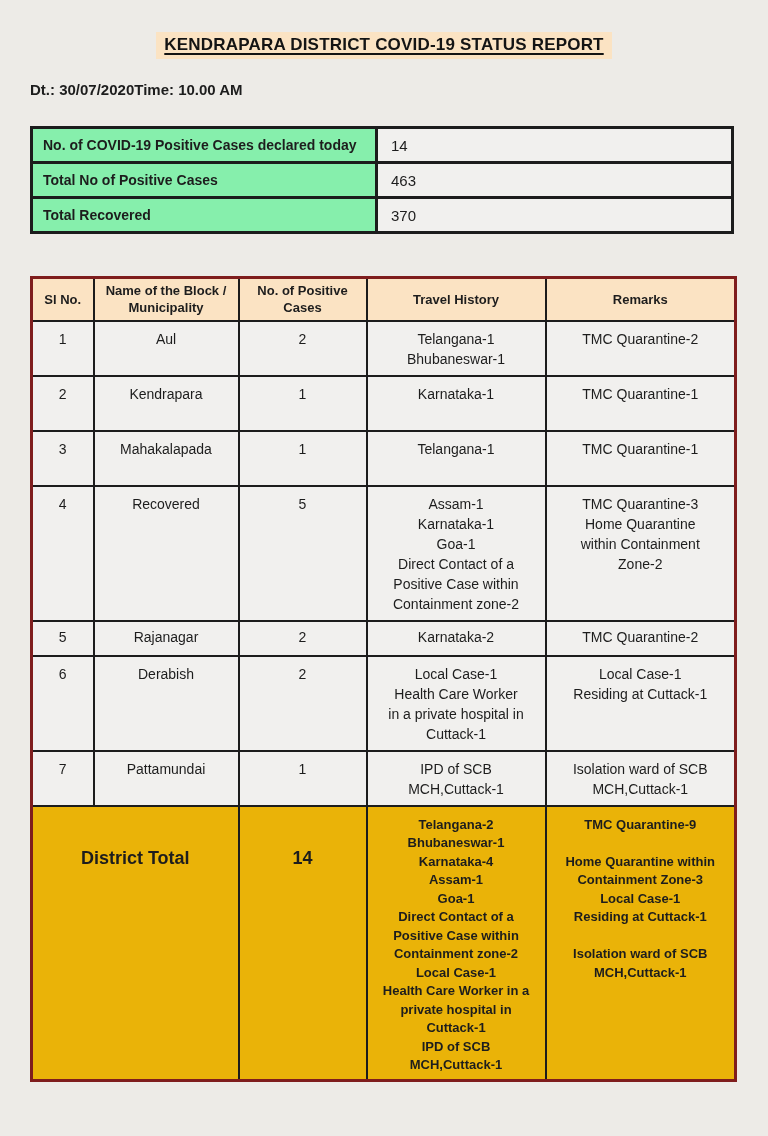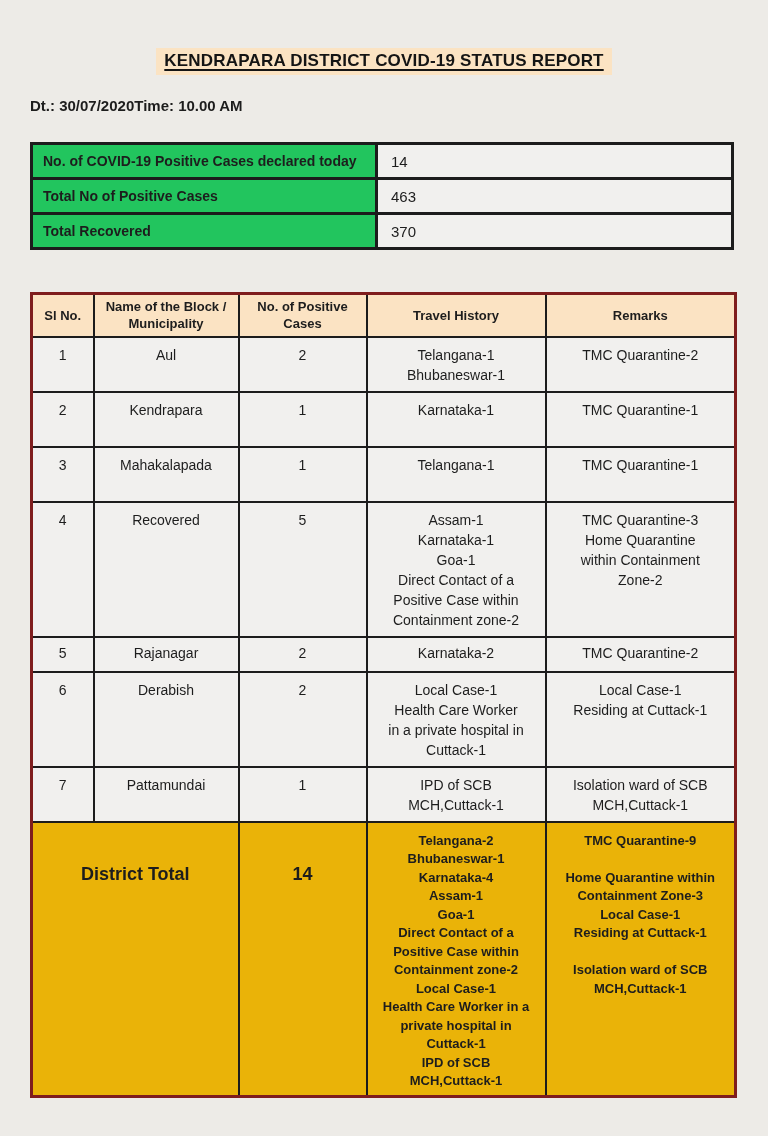--- a/index.html
+++ b/index.html
@@ -10,21 +10,21 @@
     color: #1d1d1d;
   }
   .page {
     width: 768px;
     height: 1136px;
     background: #edebe7;
     overflow: hidden;
   }
   
   .title-wrap {
-    padding-top: 48px;
+    padding-top: 32px;
     text-align: center;
   }
   .title {
     display: inline-block;
     background: #fbe3c3;
     font-size: 17px;
     font-weight: bold;
     letter-spacing: 0.2px;
     text-decoration: underline;
     text-decoration-thickness: 2px;
@@ -47,21 +47,21 @@
     width: 704px;
     table-layout: fixed;
   }
   .summary-table td {
     border: 3px solid #1c1c1c;
     height: 35px;
     vertical-align: middle;
   }
   .summary-table td.s-label {
     width: 345px;
-    background: #22c55e;
+    background: #86efac;
     font-weight: bold;
     font-size: 14px;
     padding-left: 10px;
   }
   .summary-table td.s-value {
     background: #f1f0ee;
     font-size: 15px;
     padding-left: 13px;
   }
   

